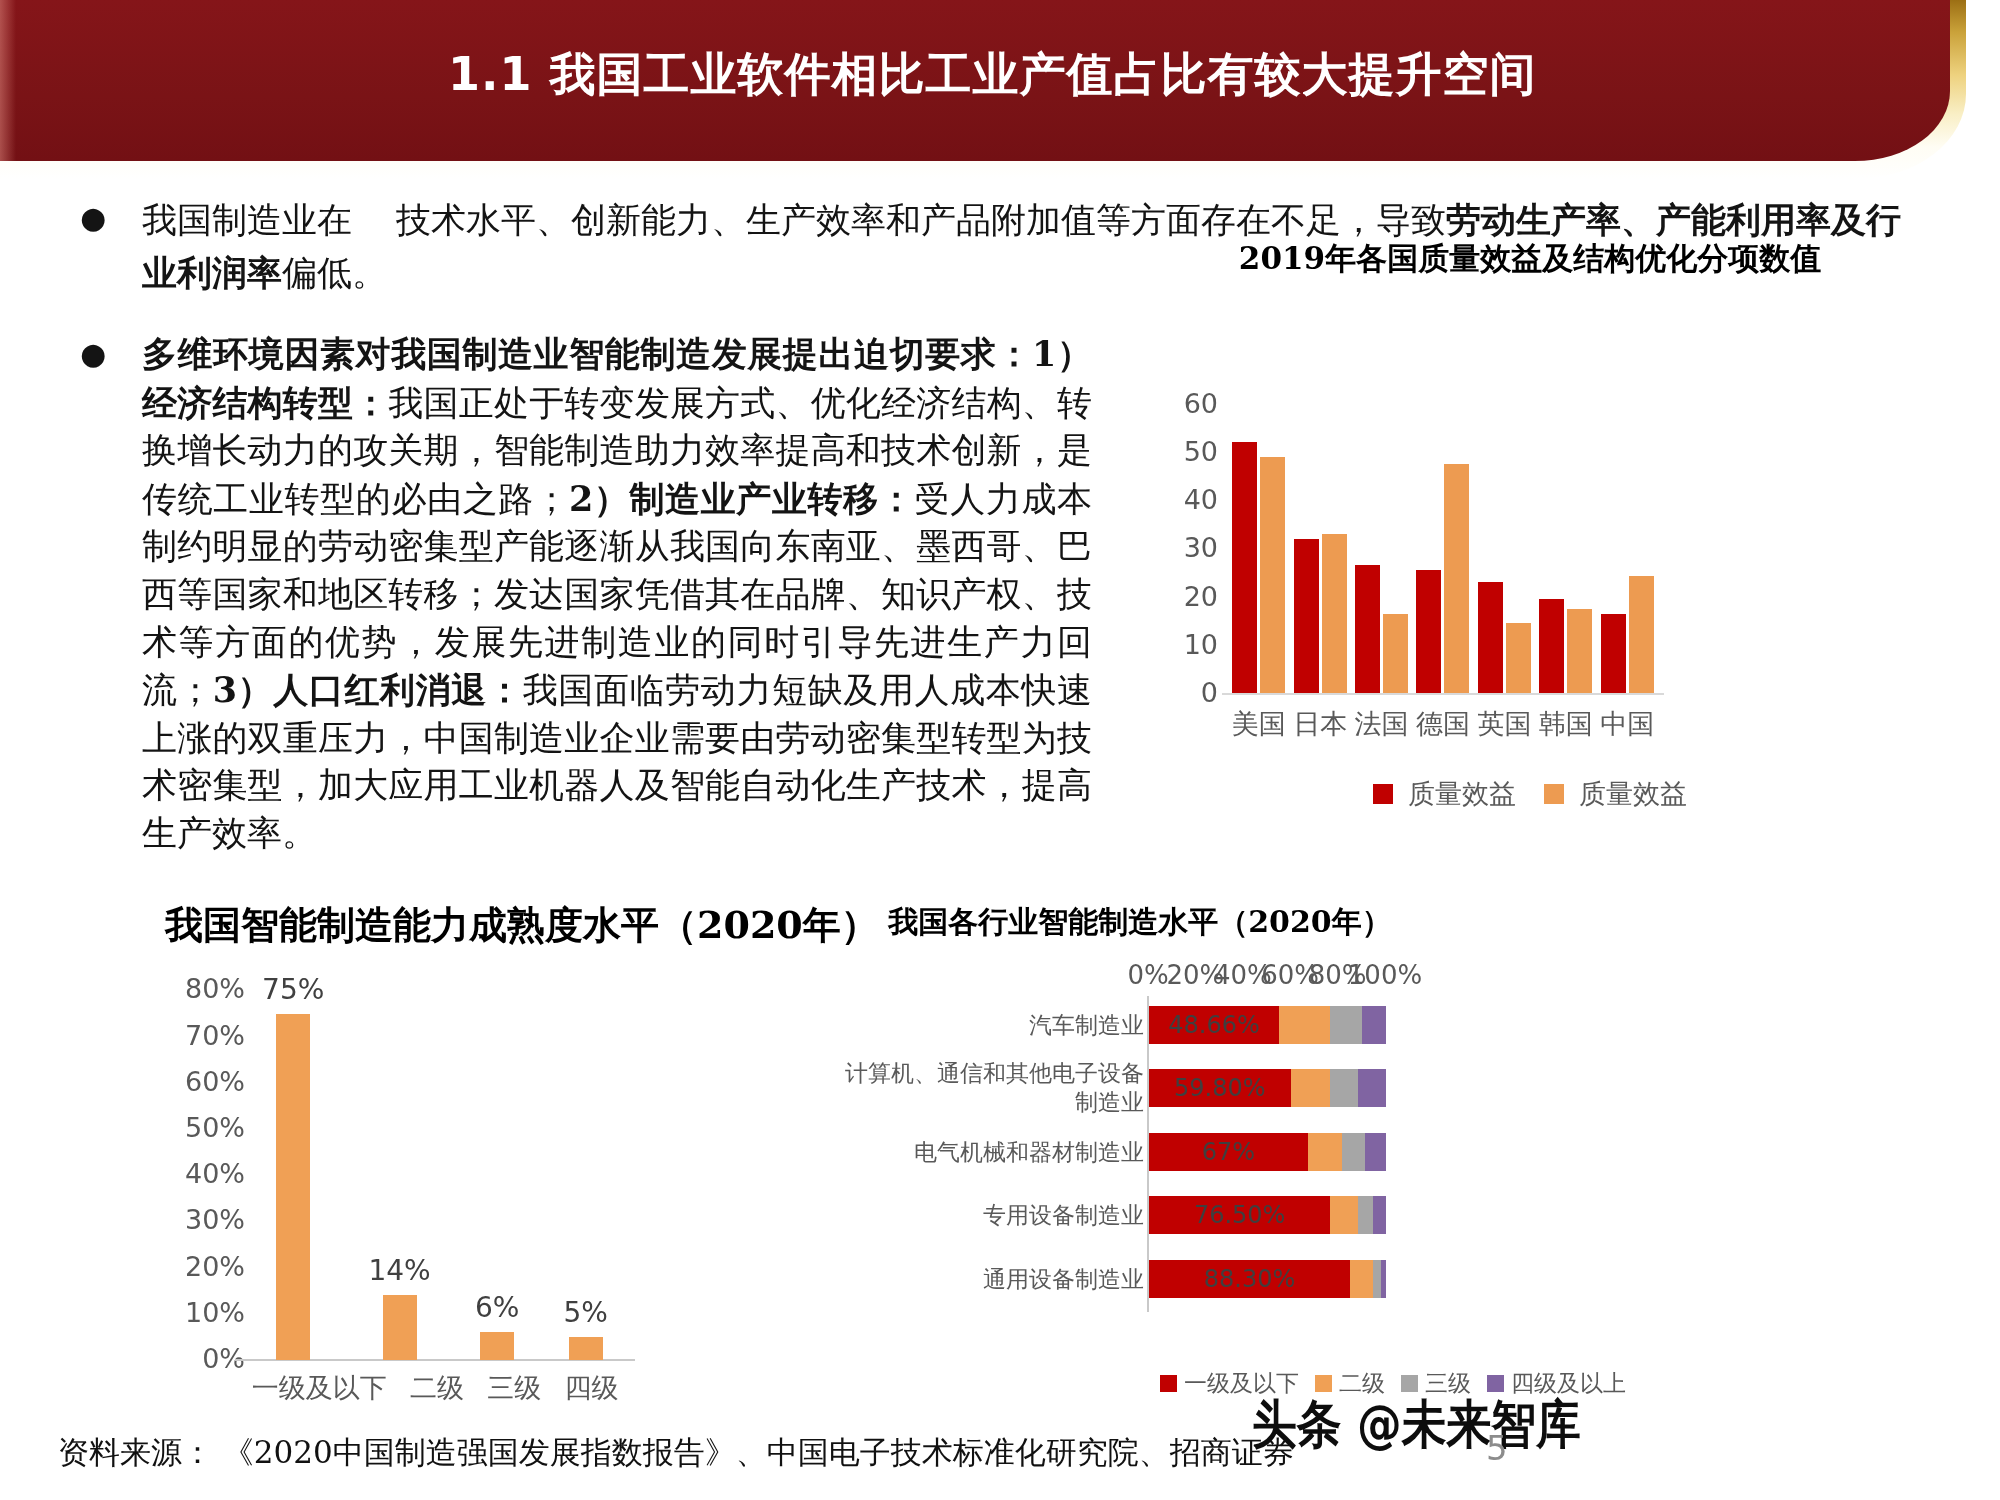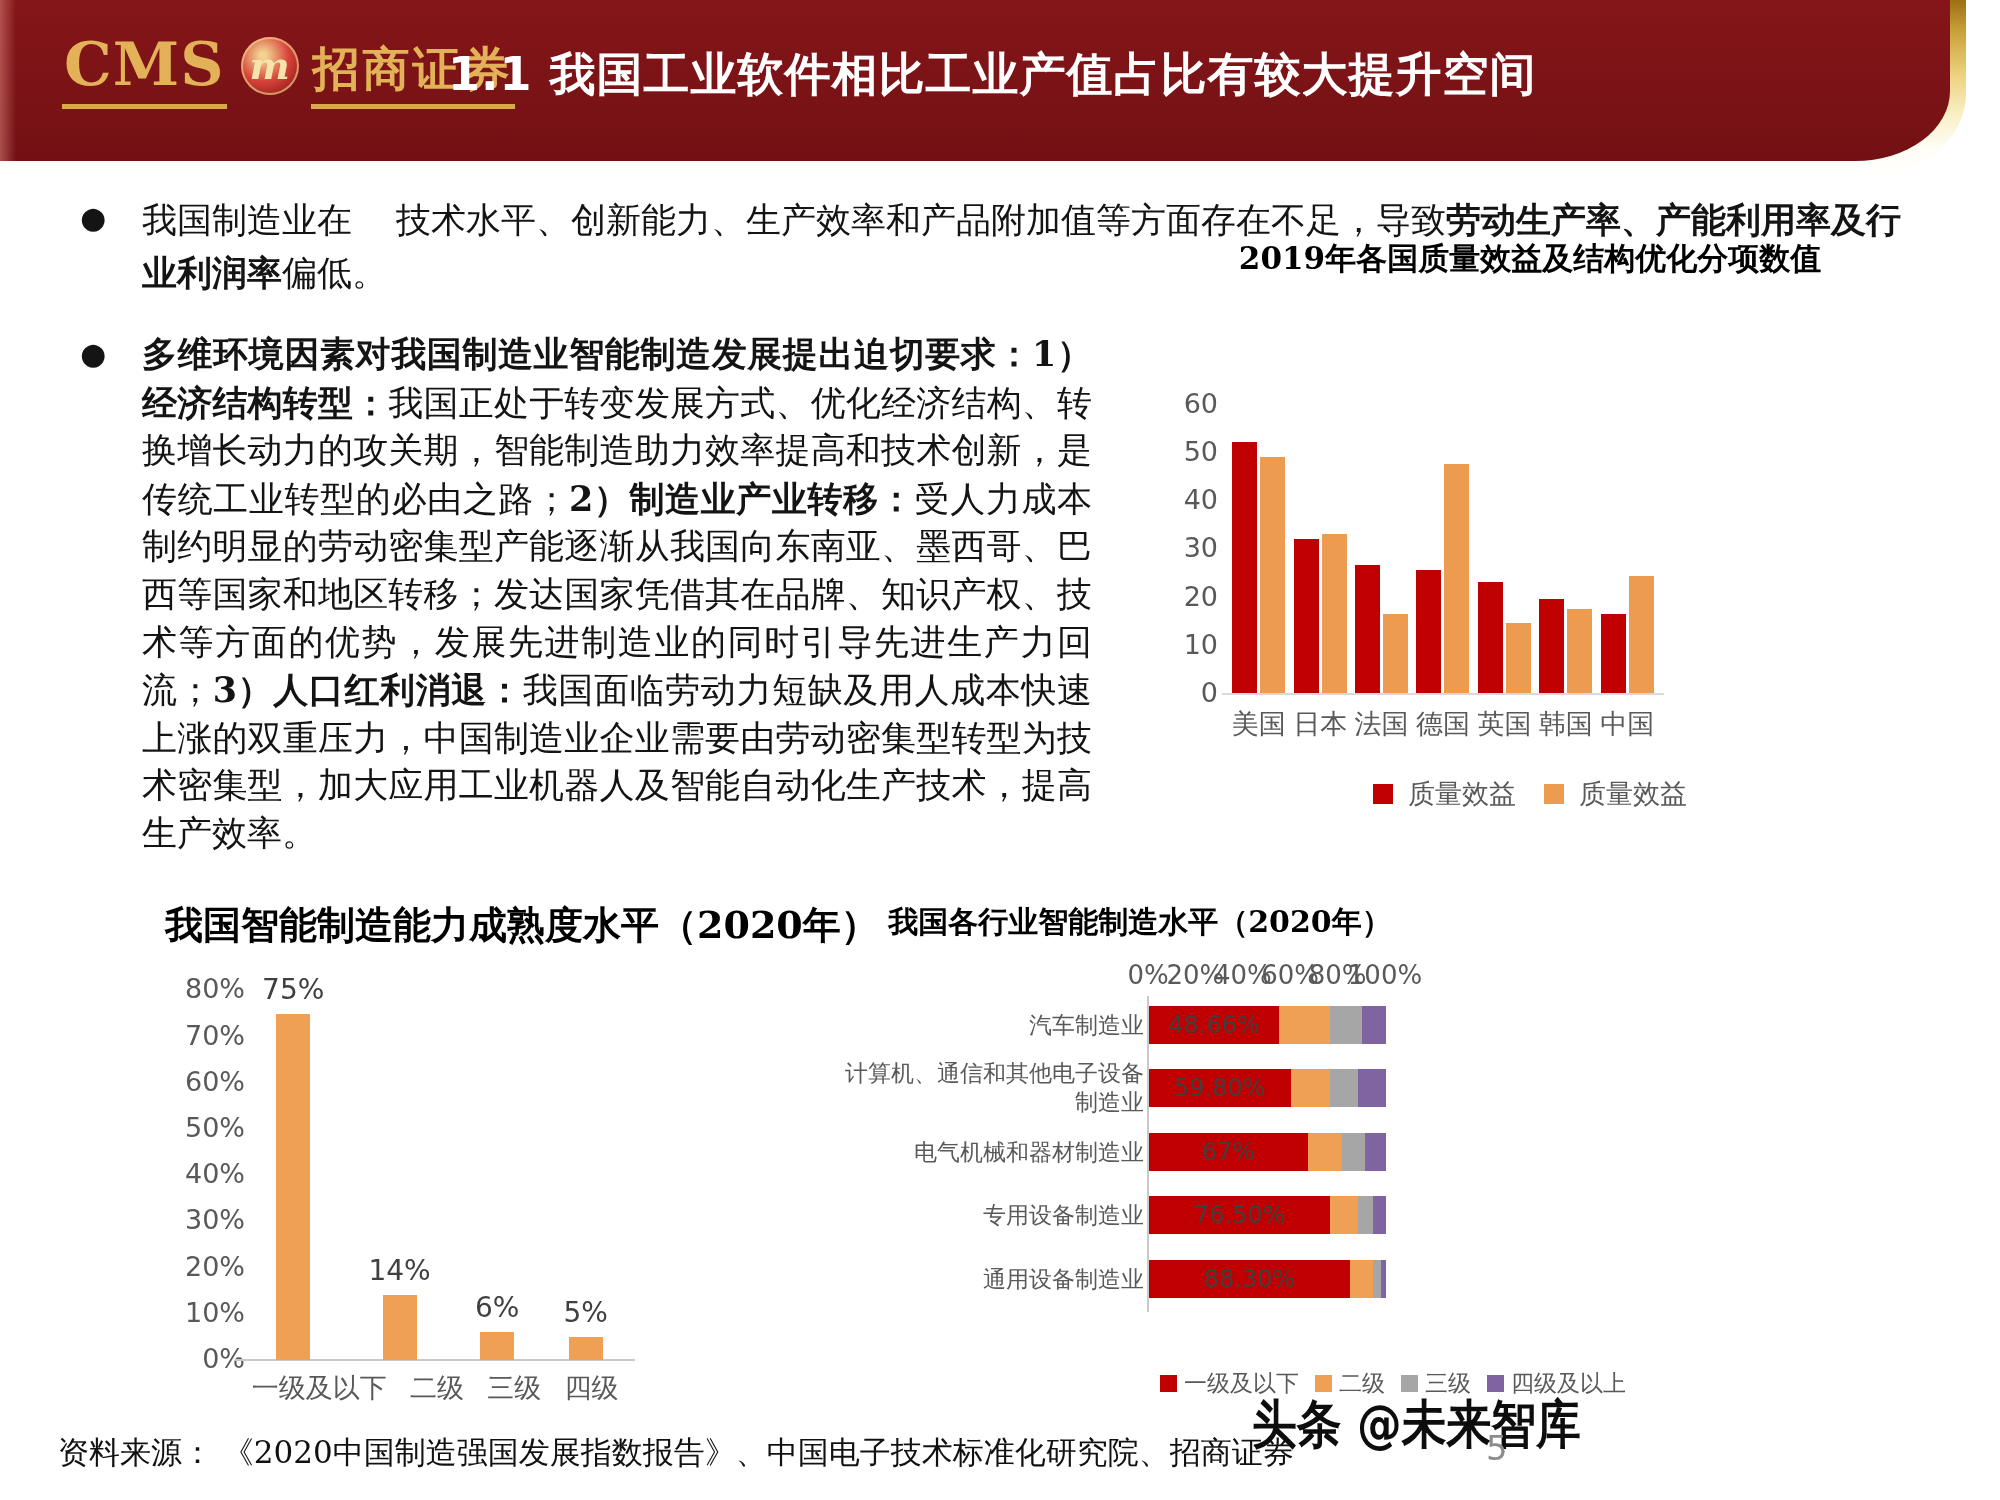--- a/index.html
+++ b/index.html
@@ -114,27 +114,20 @@
   }
   .page-number{position:absolute;left:1486px;top:1428px;font-size:34px;color:#8c8c8c;}
 </style>
 </head>
 <body>
 
 <div>
 
   <div class="banner-wrap">
     <div class="banner">
-      <div class="logo">
-        <span class="logo-cms">CMS</span>
-        <span class="logo-globe">
-            <span>m</span>
-          </span>
-        <span class="logo-brand">招商证券</span>
-      </div>
       <div class="slide-title">1.1  我国工业软件相比工业产值占比有较大提升空间</div>
     </div>
   </div>
 
   <div class="bullet bullet1">
     <span class="dot">●</span>
     <span class="btxt"><span>我国制造业在</span><span class="u">技术水平、创新能力、生产效率和产品附加值等</span><span>方面存在不足，导致</span><span class="b">劳动生产率、产能利用率及行业利润率</span><span>偏低。</span></span>
   </div>
 
   <div class="bullet bullet2">

